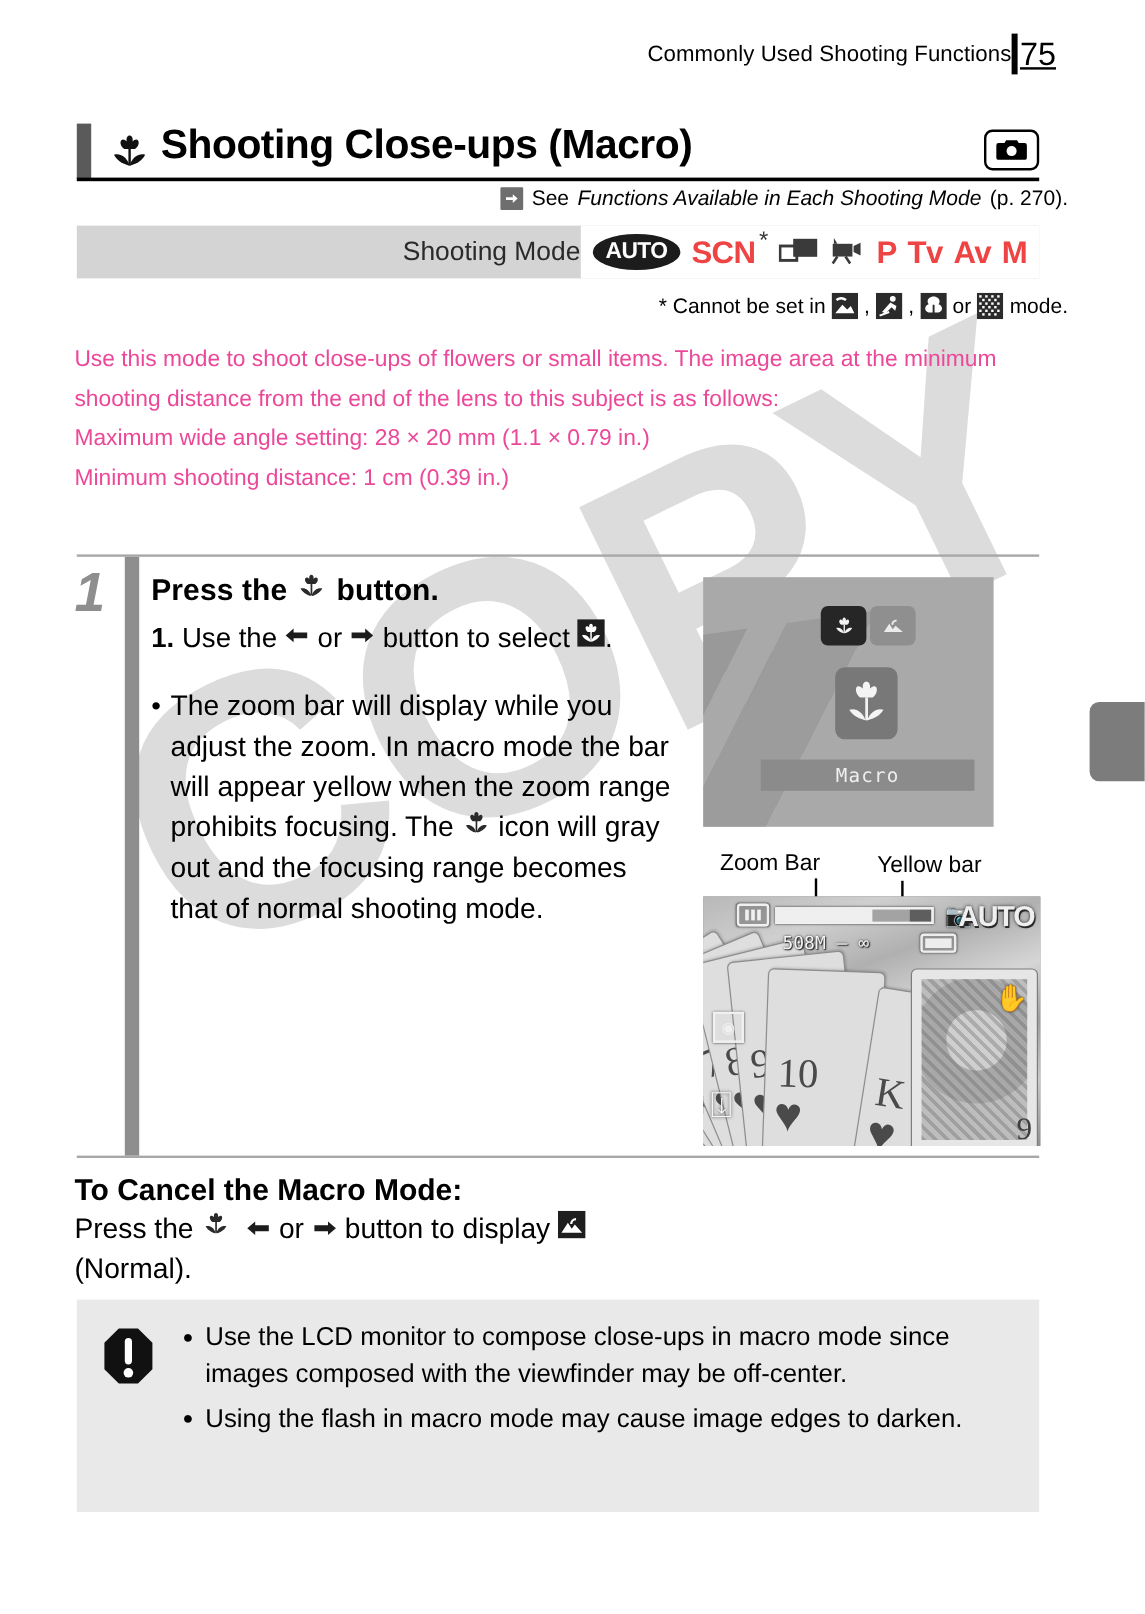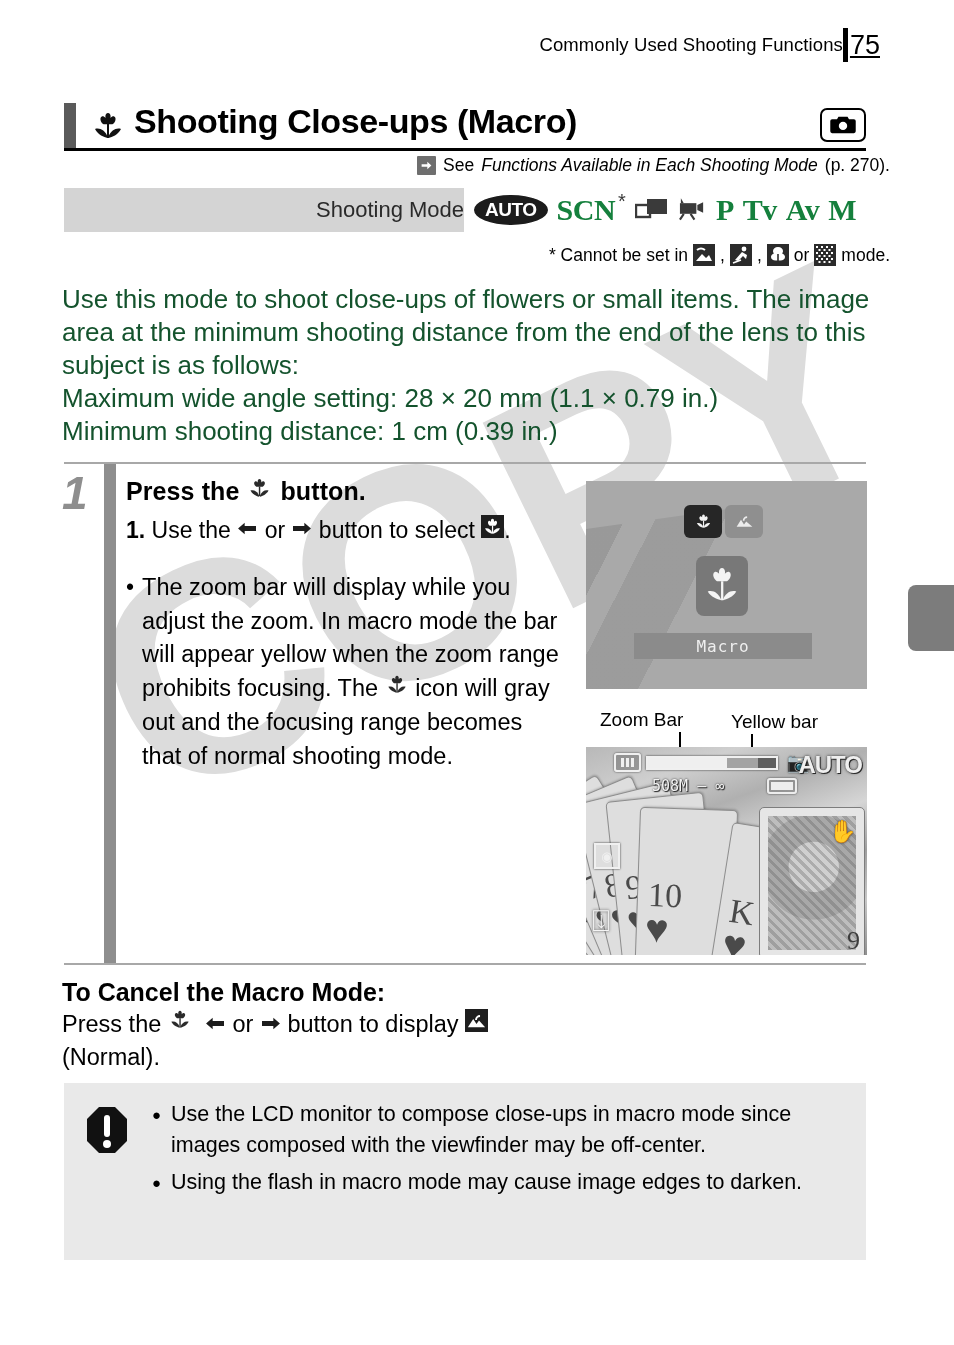--- a/index.html
+++ b/index.html
@@ -110,39 +110,39 @@
   }
   .auto-oval{
     background:#1c1c1c; color:#fff; font-weight:bold;
     font-size:19px; letter-spacing:-0.5px;
     border-radius:50%/50%;
     padding:3px 9px 4px 9px;
     line-height:1;
     border:2px solid #1c1c1c;
   }
   .mode-txt{
-    font-size:30px; font-weight:bold; color:#15803d;
-    letter-spacing:-0.5px; line-height:1;font-family:Liberation Serif, serif;
+    font-size:26px; font-weight:bold; color:#ef4444;
+    letter-spacing:-0.5px; line-height:1;
   }
   .mode-star{
     font-size:20px; color:#3a3a3a; align-self:flex-start; margin-left:-6px; margin-top:2px;
   }
 
   
   .footnote{
     position:absolute; right:64px; top:244px;
     display:flex; align-items:center; gap:5px;
     font-size:17.5px;
   }
   .sq-icon{ width:22px;height:22px; display:inline-block; vertical-align:middle;}
 
   
   .body-text{
     position:absolute; left:62px; top:283px; width:810px;
-    font-size:26px; line-height:33px; color:#14532d;
+    font-size:19px; line-height:33px; color:#ec4899;
   }
 
   
   .sep{
     position:absolute; left:64px; width:802px; height:2px; background:#a8a8a8;
   }
   .sep-top{ top:462px; }
   .sep-bottom{ top:963px; }
 
   .step-num{
@@ -167,21 +167,21 @@
   }
   .step-sub b{font-weight:bold;}
   .bullet-block{
     margin-top:26px; font-size:23.5px; line-height:33.5px;
     display:flex; gap:8px;
   }
   .bdot{ font-size:23px; line-height:33.5px;}
 
   
   .lcd1{
-    position:absolute; left:586px; top:481px; width:281px; height:208px;
+    position:absolute; left:586px; top:481px; width:242px; height:208px;
     background:#a9a9a9; overflow:hidden;
   }
   .lcd1 .wm{
     position:absolute; left:-30px; top:30px; width:330px; height:200px;
     background:
       linear-gradient(125deg, transparent 0 8%, rgba(140,140,140,.55) 8% 17%, transparent 17% 24%,
       rgba(140,140,140,.45) 24% 40%, transparent 40% 100%);
     transform:rotate(-8deg);
   }
   .lcd1-icons{

